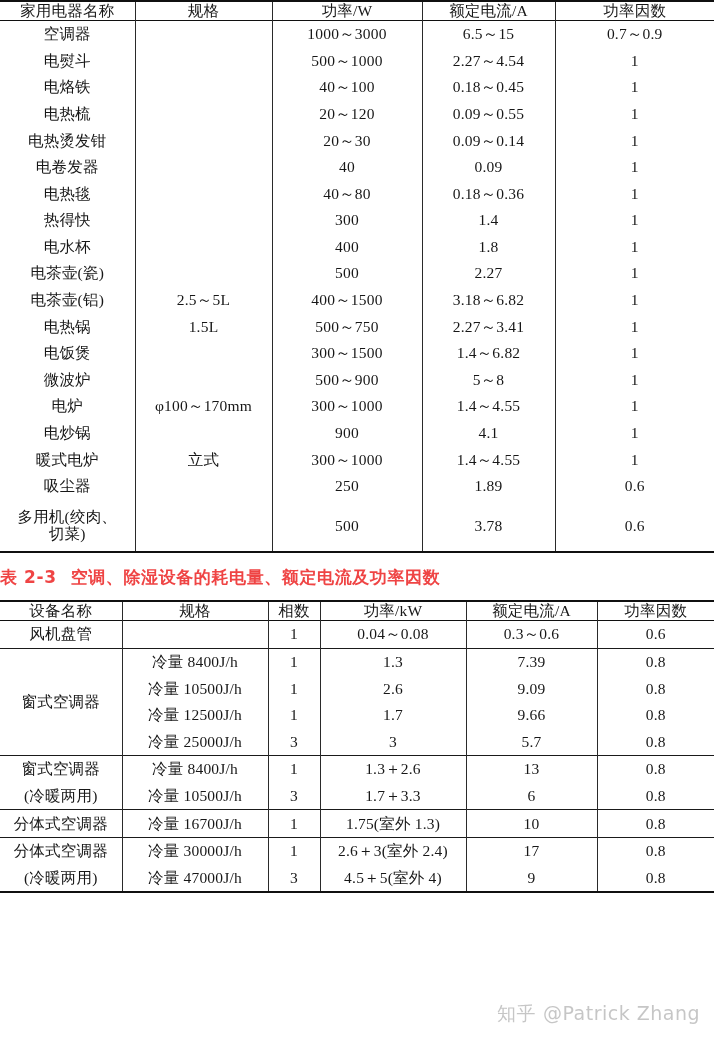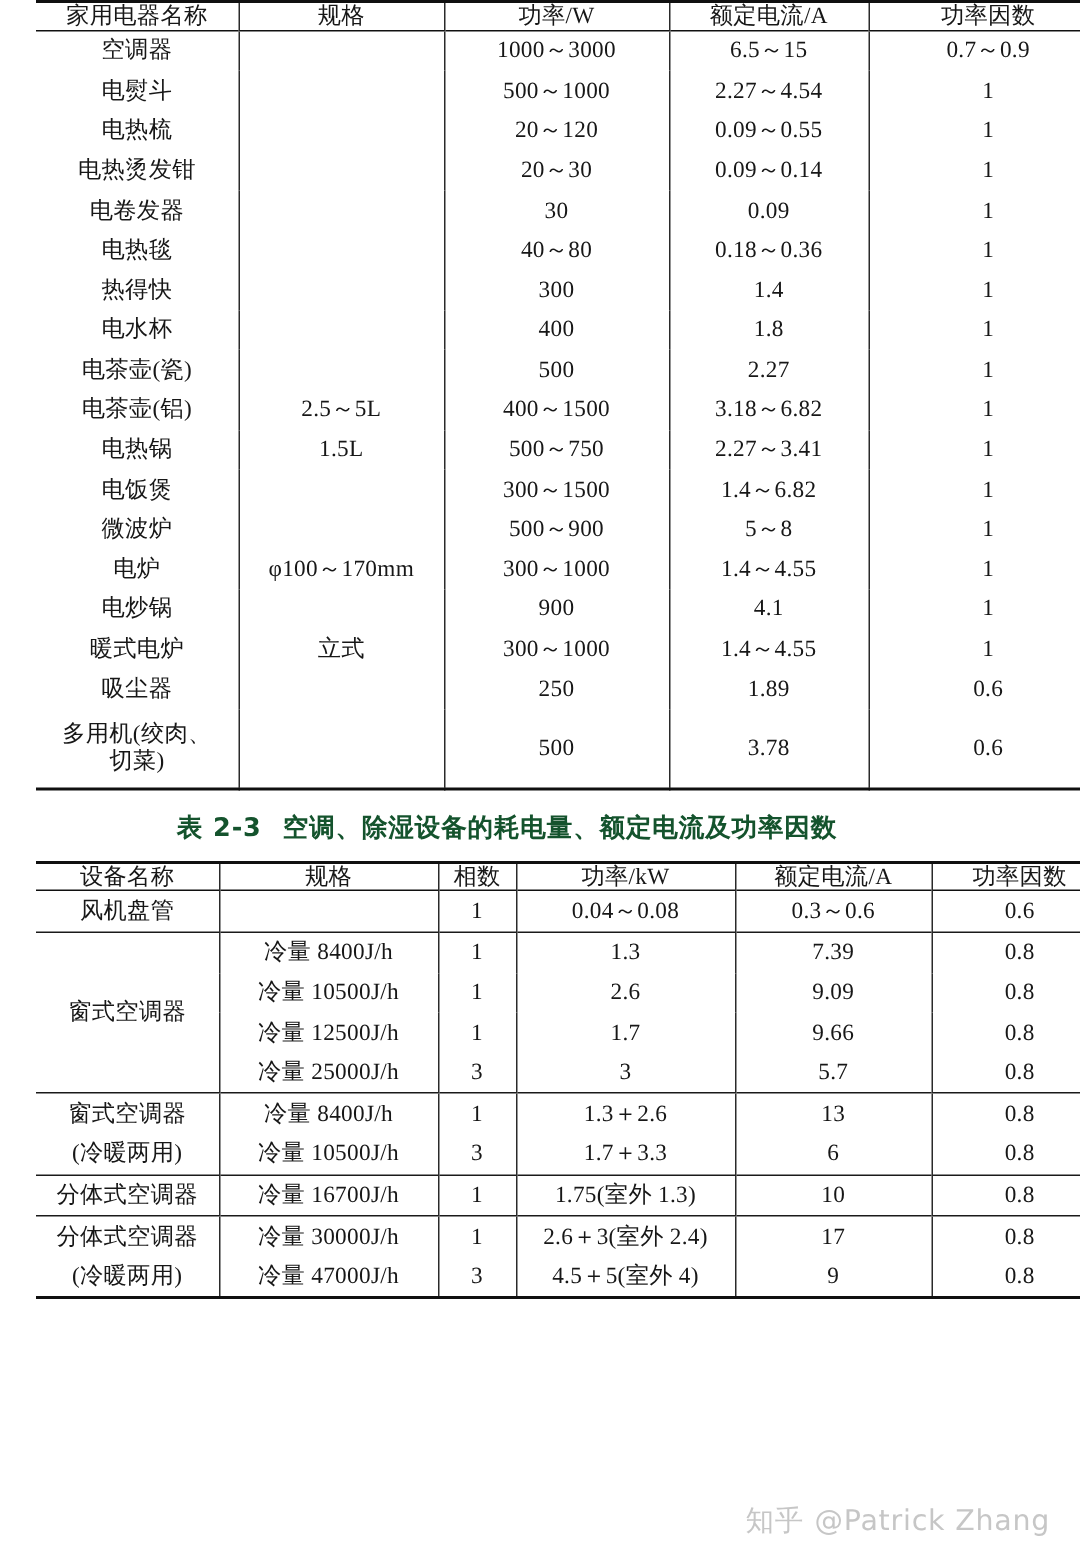--- a/index.html
+++ b/index.html
@@ -14,21 +14,20 @@
     overflow: hidden;
     font-family: "Liberation Serif", "DejaVu Serif", serif;
     color: #141414;
   }
 
   .page {
     position: relative;
     width: 652px;
     height: 1043px;
     box-sizing: border-box;
-    padding-left: 24px;
   }
 
   
   table.booktable {
     border-collapse: collapse;
     table-layout: fixed;
     width: 714px;
     margin: 0 auto;
     background: #fff;
   }
@@ -58,26 +57,25 @@
   .r td   { height: 26.6px; }
 
   
   .twoline {
     line-height: 1.22;
     font-size: 15px;
   }
 
   
   .caption {
-    text-align: center;
     font-family: "DejaVu Sans", "Liberation Sans", sans-serif;
     font-weight: bold;
     font-size: 17px;
     letter-spacing: .6px;
-    color: #14532d;
+    color: #ef4444;
     padding: 13px 0 11px 0;
   }
   .caption .capnum { margin-right: 14px; }
 
   
   .num { white-space: nowrap; font-size: 15.5px; }
 
   
   .watermark {
     position: absolute;
@@ -123,37 +121,44 @@
         <td class="num">0.7～0.9</td>
       </tr>
       <tr class="r">
         <td>电熨斗</td>
         <td></td>
         <td class="num">500～1000</td>
         <td class="num">2.27～4.54</td>
         <td class="num">1</td>
       </tr>
       <tr class="r">
+        <td>电烙铁</td>
+        <td></td>
+        <td class="num">40～100</td>
+        <td class="num">0.18～0.45</td>
+        <td class="num">1</td>
+      </tr>
+      <tr class="r">
         <td>电热梳</td>
         <td></td>
         <td class="num">20～120</td>
         <td class="num">0.09～0.55</td>
         <td class="num">1</td>
       </tr>
       <tr class="r">
         <td>电热烫发钳</td>
         <td></td>
         <td class="num">20～30</td>
         <td class="num">0.09～0.14</td>
         <td class="num">1</td>
       </tr>
       <tr class="r">
         <td>电卷发器</td>
         <td></td>
-        <td class="num">30</td>
+        <td class="num">40</td>
         <td class="num">0.09</td>
         <td class="num">1</td>
       </tr>
       <tr class="r">
         <td>电热毯</td>
         <td></td>
         <td class="num">40～80</td>
         <td class="num">0.18～0.36</td>
         <td class="num">1</td>
       </tr>

